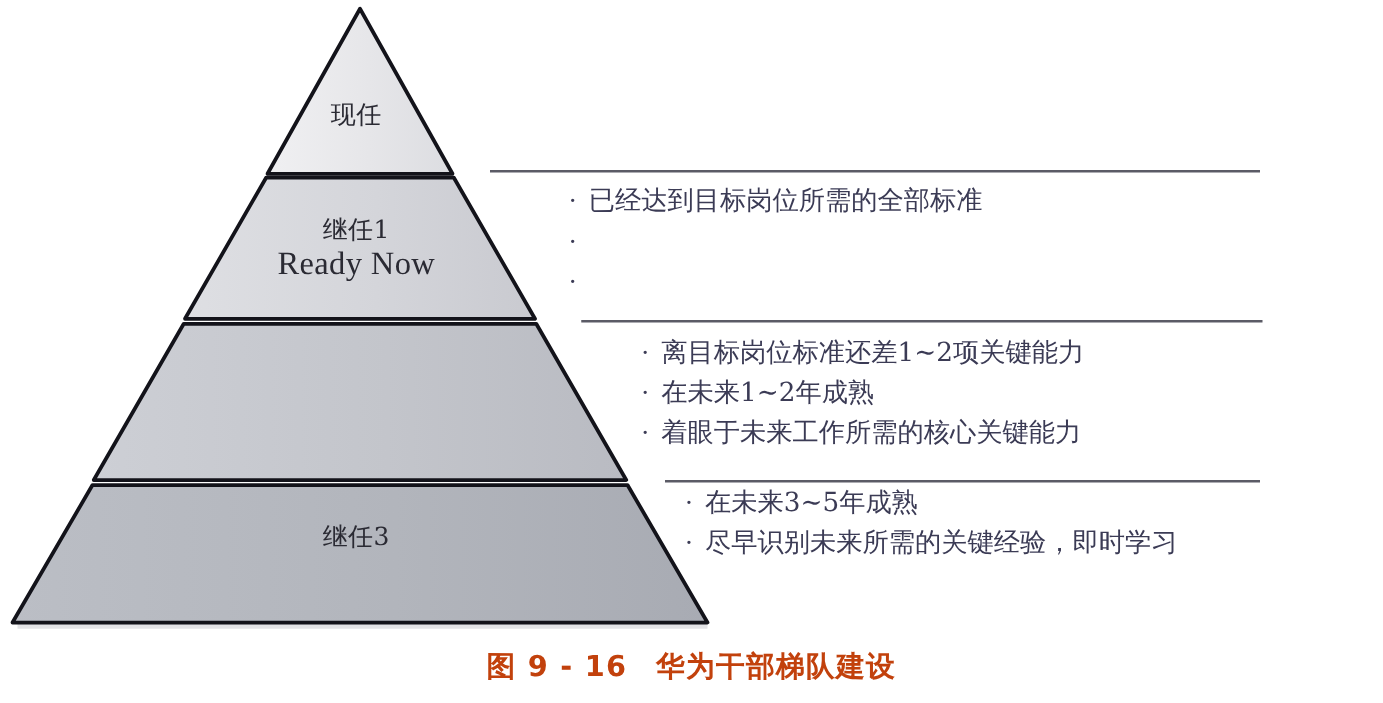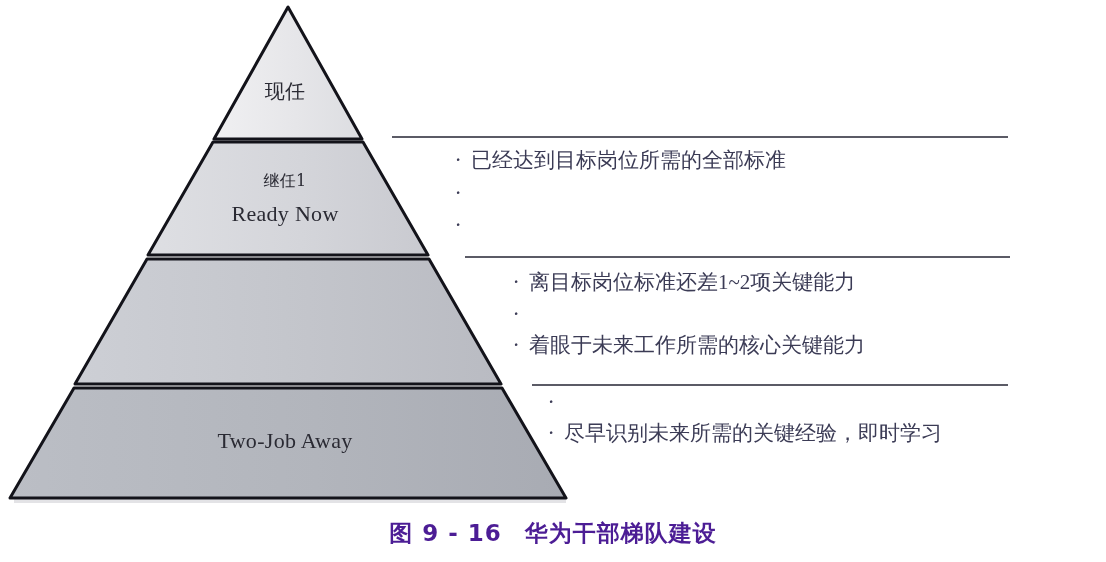--- a/index.html
+++ b/index.html
@@ -34,27 +34,27 @@
     position: absolute;
     text-align: center;
     line-height: 1.18;
     color: #2a2a33;
     white-space: nowrap;
     letter-spacing: 0.3px;
   }
   .tier-label .cn {
     display: block;
     font-family: "DejaVu Serif", "Liberation Serif", serif;
-    font-size: 16px;
+    font-size: 20px;
   }
   .tier-label .en {
     display: block;
     font-family: "Liberation Serif", "DejaVu Serif", serif;
-    font-size: 22px;
-    margin-top: 10px;
+    font-size: 26px;
+    margin-top: 0;
   }
   #tier-label-0 { left: 180px; top: 80px; width: 210px; }
   #tier-label-0 .cn { font-size: 20px; }
   #tier-label-1 { left: 180px; top: 172px; width: 210px; }
   #tier-label-2 { left: 180px; top: 285px; width: 210px; }
   #tier-label-3 { left: 180px; top: 418px; width: 210px; }
 
   
   .rule {
     position: absolute;
@@ -79,40 +79,40 @@
     color: #3b3b55;
   }
   .bullet-dot {
     display: inline-block;
     width: 16px;
     flex: 0 0 16px;
     font-size: 20px;
     line-height: 1;
     color: #3b3b55;
   }
-  .bullet-text { display: inline-block; font-family: Liberation Serif, serif; }
+  .bullet-text { display: inline-block; }
 
   #block-0 { left: 455px; top: 150px; }
   #block-0 .bullet-line { margin-bottom: 12px; }
   #block-1 { left: 513px; top: 272px; }
   #block-1 .bullet-line { margin-bottom: 11px; }
   #block-2 { left: 548px; top: 392px; }
   #block-2 .bullet-line { margin-bottom: 11px; }
 
   
   #caption {
     position: absolute;
     left: 0;
     top: 518px;
     width: 1106px;
     text-align: center;
     font-family: "DejaVu Sans", "Liberation Sans", sans-serif;
     font-weight: bold;
     font-size: 23px;
-    color: #4c1d95;
+    color: #c2410c;
     letter-spacing: 1px;
   }
   #caption .cap-num { margin-right: 14px; }
 </style>
 </head>
 <body>
 
 <div id="figure">
 
   <svg id="pyramid-svg" viewBox="0 0 1106 562">
@@ -154,21 +154,21 @@
     <span class="cn">现任</span>
   </div>
 
   <div class="tier-label" id="tier-label-1">
     <span class="cn">继任1</span>
     <span class="en">Ready Now</span>
   </div>
 
 
   <div class="tier-label" id="tier-label-3">
-    <span class="en">Two-Job Away</span>
+    <span class="cn">继任3</span>
   </div>
 
   <div class="rule" id="rule-0"></div>
   <div class="rule" id="rule-1"></div>
   <div class="rule" id="rule-2"></div>
 
   <div class="bullet-block" id="block-0">
     <div class="bullet-line">
       <span class="bullet-dot">·</span>
       <span class="bullet-text">已经达到目标岗位所需的全部标准</span>
@@ -181,30 +181,32 @@
     </div>
   </div>
 
   <div class="bullet-block" id="block-1">
     <div class="bullet-line">
       <span class="bullet-dot">·</span>
       <span class="bullet-text">离目标岗位标准还差1~2项关键能力</span>
     </div>
     <div class="bullet-line">
       <span class="bullet-dot">·</span>
+      <span class="bullet-text">在未来1~2年成熟</span>
     </div>
     <div class="bullet-line">
       <span class="bullet-dot">·</span>
       <span class="bullet-text">着眼于未来工作所需的核心关键能力</span>
     </div>
   </div>
 
   <div class="bullet-block" id="block-2">
     <div class="bullet-line">
       <span class="bullet-dot">·</span>
+      <span class="bullet-text">在未来3~5年成熟</span>
     </div>
     <div class="bullet-line">
       <span class="bullet-dot">·</span>
       <span class="bullet-text">尽早识别未来所需的关键经验，即时学习</span>
     </div>
   </div>
 
   <div id="caption">
     <span class="cap-num">图 9 - 16</span>
     <span class="cap-title">华为干部梯队建设</span>

